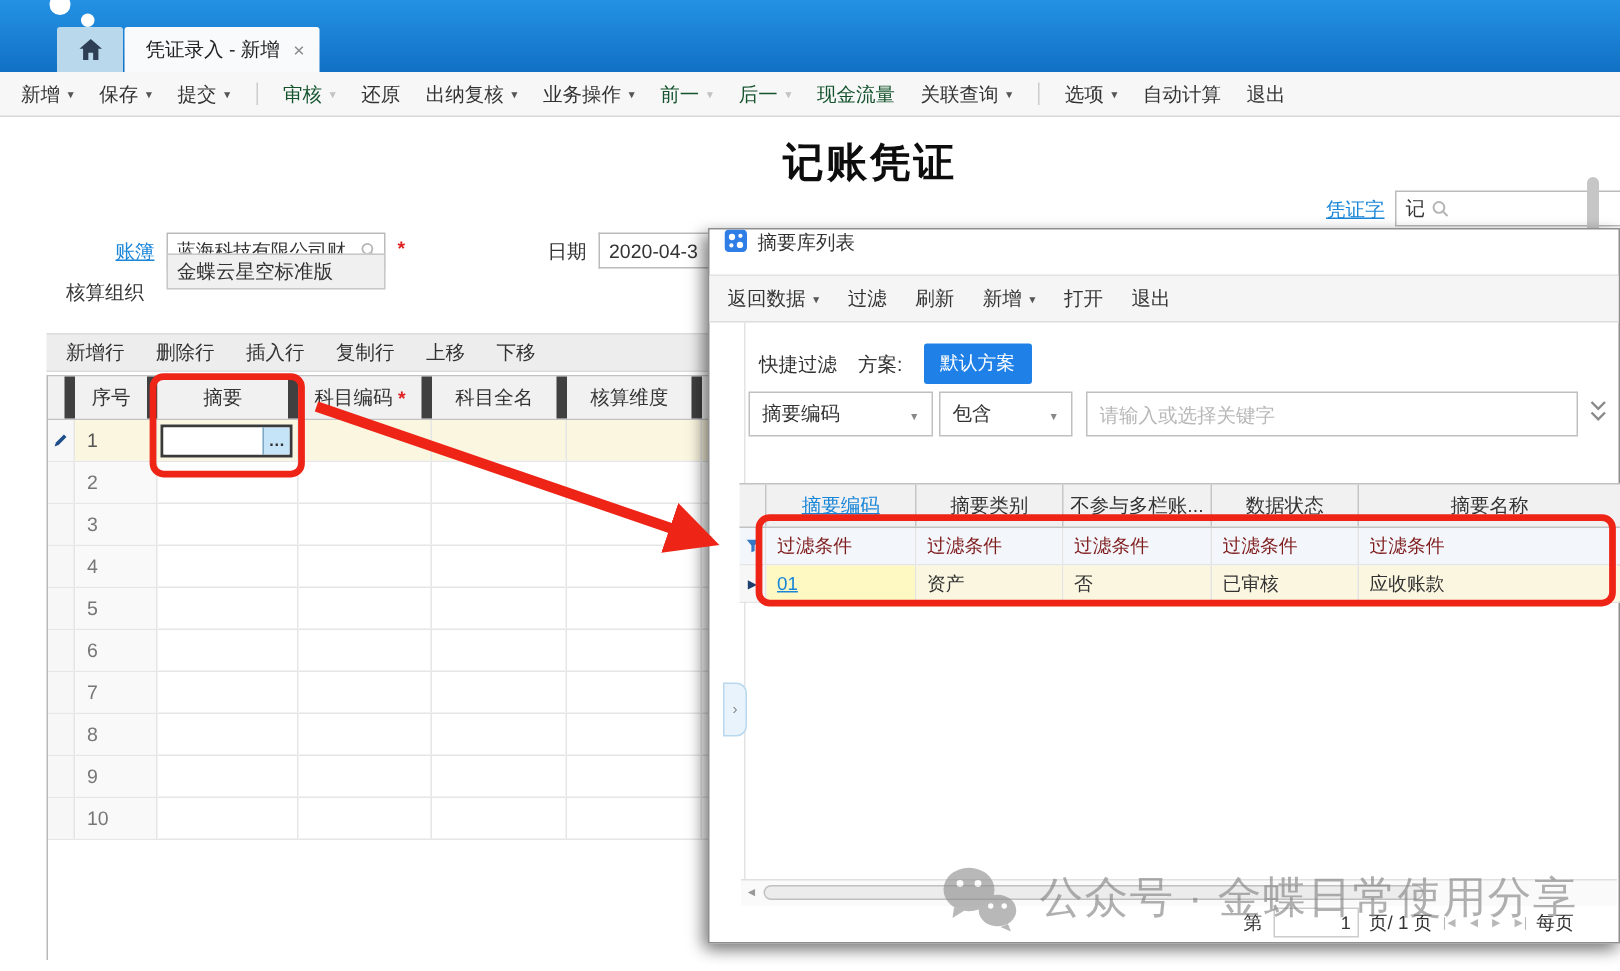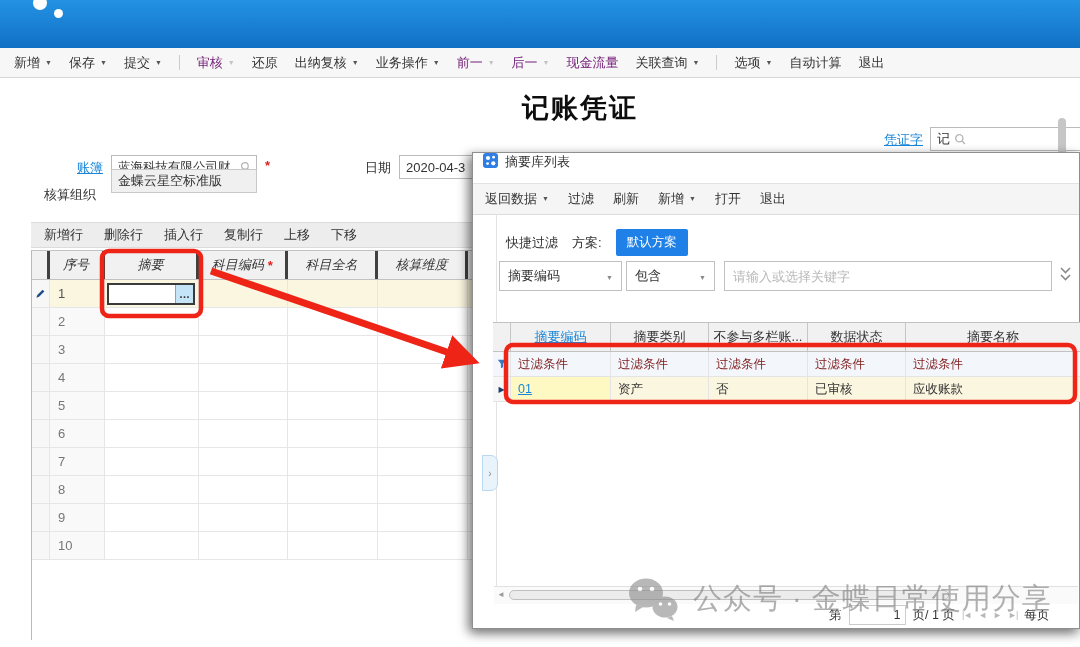--- a/index.html
+++ b/index.html
@@ -10,44 +10,44 @@
   
   .topbar{left:0;top:0;width:1080px;height:48px;background:linear-gradient(180deg,#2492e4,#1170c4);}
   .logo-dot{position:absolute;background:#fff;border-radius:50%;}
   .tabs{position:absolute;left:38px;bottom:0;display:flex;align-items:flex-end;}
   .tab-home{width:44px;height:30px;background:#b9d8eb;border-radius:2px 2px 0 0;display:flex;align-items:center;justify-content:center;margin-right:1px;cursor:pointer;}
   .tab-active{height:30px;background:#f8fafb;border-radius:2px 2px 0 0;display:flex;align-items:center;padding:0 10px 0 14px;color:#222;}
   .tab-close{color:#8a8a8a;margin-left:9px;font-size:13px;cursor:pointer;}
 
   
   .mtoolbar{left:0;top:48px;width:1080px;height:30px;background:#f7f7f7;border-bottom:1px solid #d8d8d8;display:flex;align-items:center;padding-left:14px;box-sizing:border-box;}
-  .ti{display:inline-flex;align-items:flex-start;gap:5px;margin-right:17px;cursor:pointer;white-space:nowrap;}
+  .ti{display:inline-flex;align-items:center;gap:5px;margin-right:17px;cursor:pointer;white-space:nowrap;font-family:Liberation Mono, monospace;}
   .caret::after{content:"▼";font-size:7px;color:#555;position:relative;top:-1px;}
-  .ti.dis{color:#701a75;}
+  .ti.dis{color:#14532d;}
   .ti.dis .caret::after{color:#c3c3c3;}
   .vsep{width:1px;height:15px;background:#ccc;margin-right:17px;}
 
   
   .page-title{left:440px;top:90px;width:280px;text-align:center;font-size:27px;font-weight:bold;color:#0d0d0d;letter-spacing:2px;}
   .link{color:#1a86d8;text-decoration:underline;cursor:pointer;}
   .fieldbox{background:#fff;border:1px solid #bbb;height:24px;box-sizing:border-box;display:flex;align-items:center;padding:0 4px 0 6px;}
   .fieldbox .val{flex:1;white-space:nowrap;overflow:hidden;}
   .fieldbox.gray{background:#f0f0f0;border-color:#c8c8c8;}
   .req{color:#e02020;font-weight:bold;}
   .mainscroll{left:1058px;top:118px;width:8px;height:40px;background:#c6c6c6;border-radius:4px;}
 
   
   .gtoolbar{left:31px;top:222px;width:1049px;height:26px;background:#ededed;border-top:1px solid #dcdcdc;border-bottom:1px solid #dcdcdc;display:flex;align-items:center;padding-left:13px;box-sizing:border-box;}
   .gtoolbar .ti{margin-right:21px;}
 
   
   .grid{left:31px;top:250px;width:1049px;height:390px;border-left:1px solid #b9b9b9;box-sizing:border-box;background:#fff;}
   .grow{display:flex;height:27px;border-bottom:1px solid #e6e6e6;}
   .ghead{display:flex;height:28px;background:#f1f1f1;border-top:1px solid #c2c2c2;border-bottom:1px solid #c2c2c2;}
-  .ghead .gc{border-right:3px solid #404040;background:#f1f1f1;display:flex;align-items:center;justify-content:center;color:#333;font-style:italic;}
+  .ghead .gc{border-right:7px solid #404040;background:#f1f1f1;display:flex;align-items:center;justify-content:center;color:#333;}
   .gc{box-sizing:border-box;border-right:1px solid #e6e6e6;display:flex;align-items:center;overflow:hidden;}
   .c0{width:18px;justify-content:center;}
   .c1{width:55px;padding-left:8px;color:#777;}
   .c2{width:94px;}
   .c3{width:89px;}
   .c4{width:90px;}
   .c5{width:90px;}
   .c6{flex:1;border-right:none;}
   .ghead .c1{padding-left:0;justify-content:center;color:#333;}
   .sel .gc{background:#fbf6e0;}
@@ -105,20 +105,31 @@
   .watermark{left:626px;top:575px;display:flex;align-items:center;gap:13px;z-index:35;opacity:.6;pointer-events:none;}
   .watermark .wtext{font-size:29px;color:#7d7d7d;letter-spacing:1px;white-space:nowrap;}
   .anno{left:0;top:0;width:1080px;height:647px;z-index:40;pointer-events:none;}
 </style>
 </head>
 <body>
 
 <div class="abs topbar">
   <span class="logo-dot" style="left:33px;top:-4px;width:14px;height:14px;"></span>
   <span class="logo-dot" style="left:54px;top:9px;width:9px;height:9px;"></span>
+  <div class="tabs">
+    <div class="tab-home">
+      <svg width="17" height="16" viewBox="0 0 17 16">
+          <path d="M8.5 1 L16 7.5 H13.6 V15 H10.1 V10.2 H6.9 V15 H3.4 V7.5 H1 Z" fill="#2e3f55"></path>
+        </svg>
+    </div>
+    <div class="tab-active">
+      <span>凭证录入 - 新增</span>
+      <span class="tab-close">×</span>
+    </div>
+  </div>
 </div>
 
 <div class="abs mtoolbar">
   <span class="ti">
       <span>新增</span>
       <span class="caret"></span>
     </span>
   <span class="ti">
       <span>保存</span>
       <span class="caret"></span>

